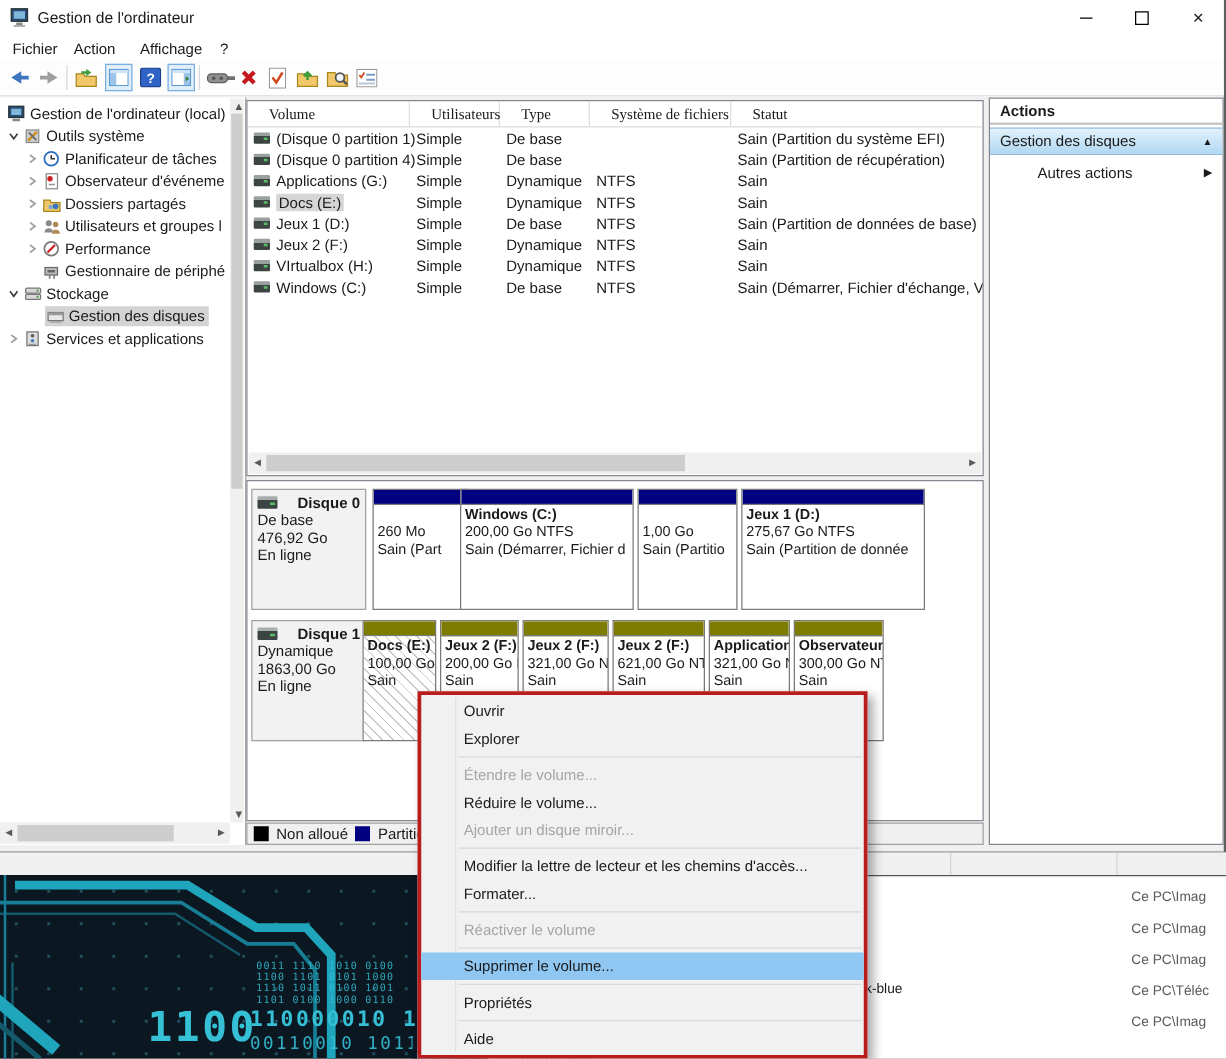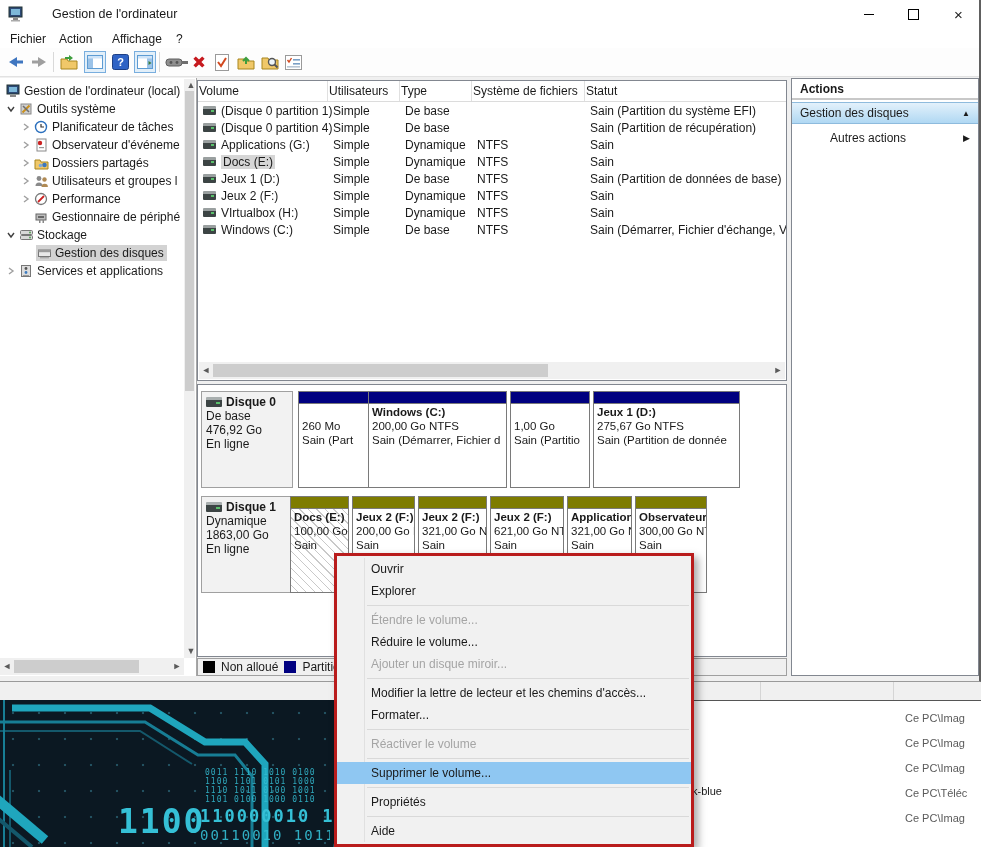--- a/index.html
+++ b/index.html
@@ -3,21 +3,21 @@
 <meta charset="utf-8">
 <style>
   html,body{margin:0;padding:0;background:#222;}
   .screen{position:relative;width:981px;height:847px;overflow:hidden;background:#fff;
     font-family:"Liberation Sans",sans-serif;font-size:12px;color:#1a1a1a;}
   .a{position:absolute;}
   .clip{overflow:hidden;}
   
   .cmwin{left:0;top:0;width:979px;height:681px;background:#f0f0f0;border-right:2px solid #606060;border-bottom:1px solid #9a9a9a;}
   .titlebar{left:0;top:0;width:979px;height:28px;background:#fff;}
-  .title{left:30px;top:7px;font-size:12.5px;margin-left:22px;}
+  .title{left:30px;top:7px;font-size:12.5px;}
   .winbtn{top:0;width:45px;height:28px;display:flex;align-items:center;justify-content:center;}
   .menubar{left:0;top:28px;width:979px;height:20px;background:#fff;}
   .menuitem{top:2px;height:17px;padding:0 4px;display:inline-flex;align-items:center;}
   .toolbar{left:0;top:48px;width:979px;height:28px;background:#fdfdfd;border-bottom:1px solid #e2e2e2;}
   .tbtn{top:3px;width:22px;height:22px;display:flex;align-items:center;justify-content:center;}
   .tbtn.pressed{background:#e2eff9;border:1px solid #79aede;width:20px;height:20px;}
   .tsep{top:4px;width:1px;height:20px;background:#d9d9d9;}
   
   .treepane{left:0;top:78px;width:196px;height:598px;background:#fff;border-right:1px solid #a7a7a7;}
   .trow{left:0;width:183px;height:18px;display:flex;align-items:center;gap:3px;}
@@ -25,30 +25,30 @@
   .chev{width:10px;height:10px;flex:none;}
   .ticon{width:15px;height:14px;flex:none;position:relative;}
   .tlabel{white-space:nowrap;}
   .vscroll{left:184px;top:1px;width:11px;height:579px;background:#f0f0f0;}
   .vthumb{left:1px;top:12px;width:9px;height:300px;background:#cdcdcd;}
   .hscroll{background:#f0f0f0;display:flex;align-items:center;}
   .sarrow{color:#5a5a5a;font-size:9px;line-height:1;width:14px;text-align:center;}
   
   .volpane{left:197px;top:80px;width:590px;height:301px;background:#fff;border:1px solid #828790;box-sizing:border-box;}
   .vhead{left:0;top:0;width:588px;height:20px;border-bottom:1px solid #dcdcdc;}
-  .vcol{top:0;height:20px;display:flex;align-items:center;padding-left:1px;border-right:1px solid #e0e0e0;box-sizing:border-box;}
+  .vcol{top:0;height:20px;display:flex;align-items:center;padding-left:17px;border-right:1px solid #e0e0e0;box-sizing:border-box;font-family:Liberation Serif, serif;}
   .vrow{left:0;width:588px;height:17px;}
   .vcell{top:0;height:17px;display:flex;align-items:center;padding-left:5px;white-space:nowrap;}
   .diskglyph{width:13px;height:9px;flex:none;margin-right:5px;
     background:linear-gradient(#9aa0a0 0 3px,#3c4444 3px 100%);border-radius:1px;position:relative;}
   .diskglyph:after{content:"";position:absolute;right:2px;top:4px;width:3px;height:2px;background:#59c06a;}
   
   .diskpane{left:197px;top:384px;width:590px;height:273px;background:#fff;border:1px solid #828790;box-sizing:border-box;}
   .dlabel{background:#f2f2f2;border:1px solid #a0a0a0;box-sizing:border-box;padding:3px 4px;line-height:14px;}
-  .dlabel b{display:flex;align-items:center;gap:4px;}
+  .dlabel b{display:flex;align-items:center;gap:16px;}
   .dglyph{width:16px;height:10px;background:linear-gradient(#a8aeae 0 3px,#3c4444 3px 100%);border-radius:1px;flex:none;position:relative;}
   .dglyph:after{content:"";position:absolute;right:2px;top:5px;width:4px;height:2px;background:#59c06a;}
   .part{border:1px solid #7a7a7a;box-sizing:border-box;background:#fff;overflow:hidden;}
   .stripe{height:11px;border-bottom:1px solid #7a7a7a;}
   .ptxt{padding:2px 3px;font-size:11.5px;line-height:13.5px;white-space:nowrap;}
   .pname{font-weight:bold;min-height:14px;}
   .hatch{background:repeating-linear-gradient(45deg,#ffffff 0 5px,#c9c9c9 5px 6px);}
   
   .legend{left:197px;top:658px;width:590px;height:18px;background:#f0f0f0;border:1px solid #a0a0a0;box-sizing:border-box;display:flex;align-items:center;gap:6px;padding-left:5px;}
   .lsq{width:12px;height:12px;flex:none;}

